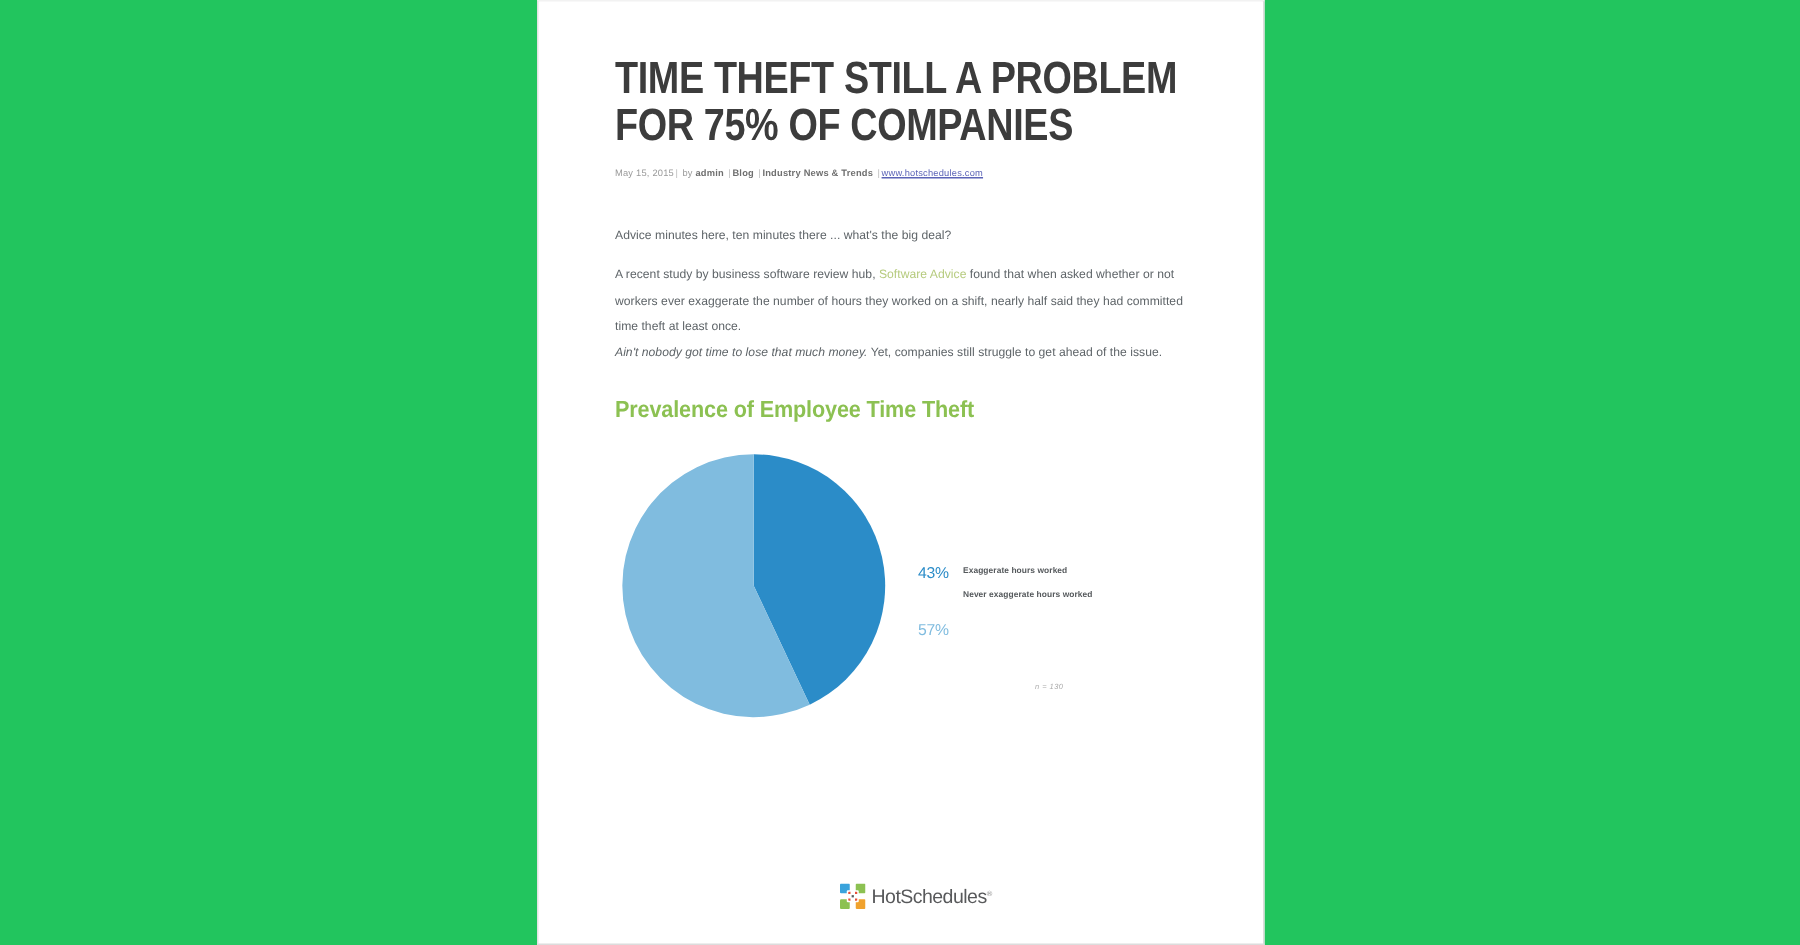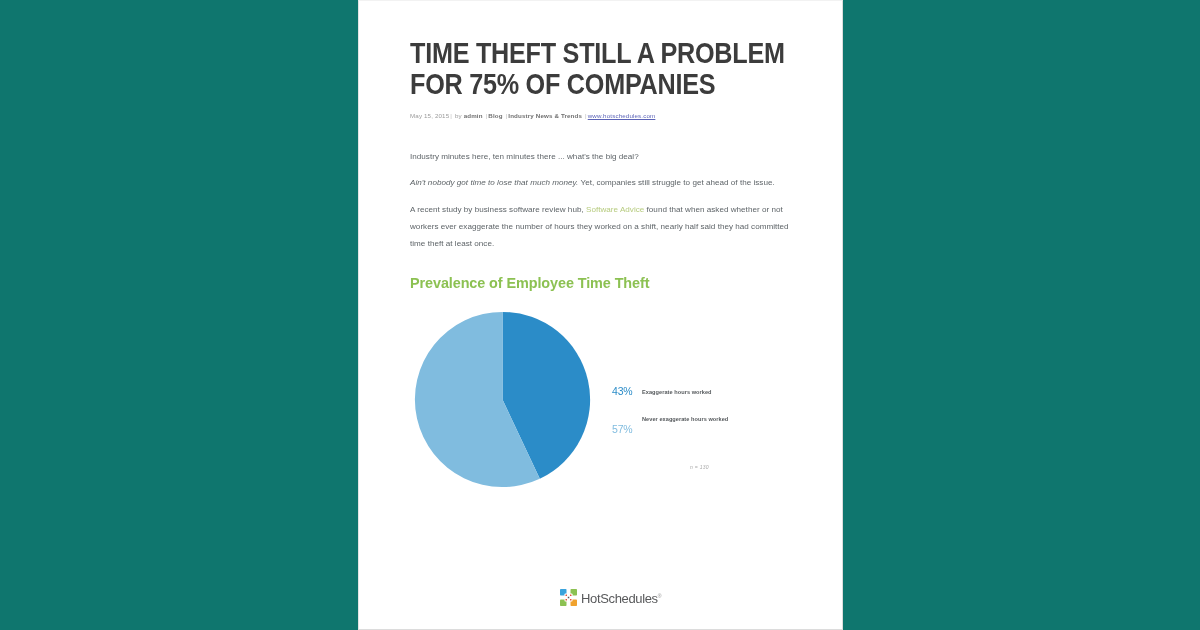--- a/index.html
+++ b/index.html
@@ -9,21 +9,21 @@
     height: 630px;
     background: #ffffff;
     font-family: "Liberation Sans", sans-serif;
     overflow: hidden;
   }
 
   #canvas {
     position: relative;
     width: 1200px;
     height: 630px;
-    background: #0f766e;
+    background: #22c55e;
   }
 
   
   #page {
     position: absolute;
     left: 358px;
     top: 0px;
     width: 485px;
     height: 630px;
     background: #ffffff;
@@ -119,21 +119,21 @@
   .pie-wrap svg { display: block; }
 
   .legend {
     position: absolute;
     left: 202px;
     top: 77px;
     width: 120px;
   }
   .legend-row {
     display: flex;
-    align-items: center;
+    align-items: flex-start;
     margin-bottom: 5px;
   }
   .legend-pct {
     font-size: 10.5px;
     line-height: 11px;
     width: 30px;
     flex: 0 0 30px;
     text-align: left;
     letter-spacing: -0.2px;
   }
@@ -196,26 +196,26 @@
     <div id="page-inner">
 
       <h1 class="headline">TIME THEFT STILL A PROBLEM FOR 75% OF COMPANIES</h1>
 
       <div class="byline">
         <span>May 15, 2015</span><span class="sep">|</span> <span>by</span> <span class="strong">admin</span> <span class="sep">|</span><span class="strong">Blog</span> <span class="sep">|</span><span class="strong">Industry News &amp; Trends</span> <span class="sep">|</span><a href="#">www.hotschedules.com</a>
       </div>
 
       <div class="body-copy">
 
-        <p class="para">Industry minutes here, ten minutes there ... what's the big deal?</p>
-
+        <p class="para">Advice minutes here, ten minutes there ... what's the big deal?</p>
+
+
+        <p class="para last"><span>A recent study by business software review hub, </span><a class="inline-link" href="#">Software Advice</a><span> found that when asked whether or not workers ever exaggerate the number of hours they worked on a shift, nearly half said they had committed time theft at least once.</span></p>
 
         <p class="para"><em>Ain't nobody got time to lose that much money.</em><span> Yet, companies still struggle to get ahead of the issue.</span></p>
-
-        <p class="para last"><span>A recent study by business software review hub, </span><a class="inline-link" href="#">Software Advice</a><span> found that when asked whether or not workers ever exaggerate the number of hours they worked on a shift, nearly half said they had committed time theft at least once.</span></p>
       </div>
 
       <h2 class="section-heading">Prevalence of Employee Time Theft</h2>
 
       <div class="chart-block">
 
         <div class="pie-wrap">
           <svg viewBox="0 0 200 200" width="177" height="177">
             <path id="slice-0" d="M 100 100 L 100.00 1.00 A 99 99 0 0 1 142.15 189.58 Z" fill="#2b8cc8"></path>
             <path id="slice-1" d="M 100 100 L 142.15 189.58 A 99 99 0 1 1 100.00 1.00 Z" fill="#80bcdf"></path>

